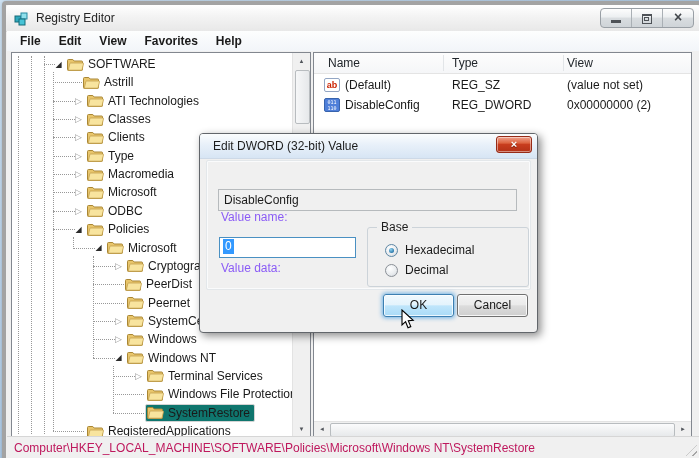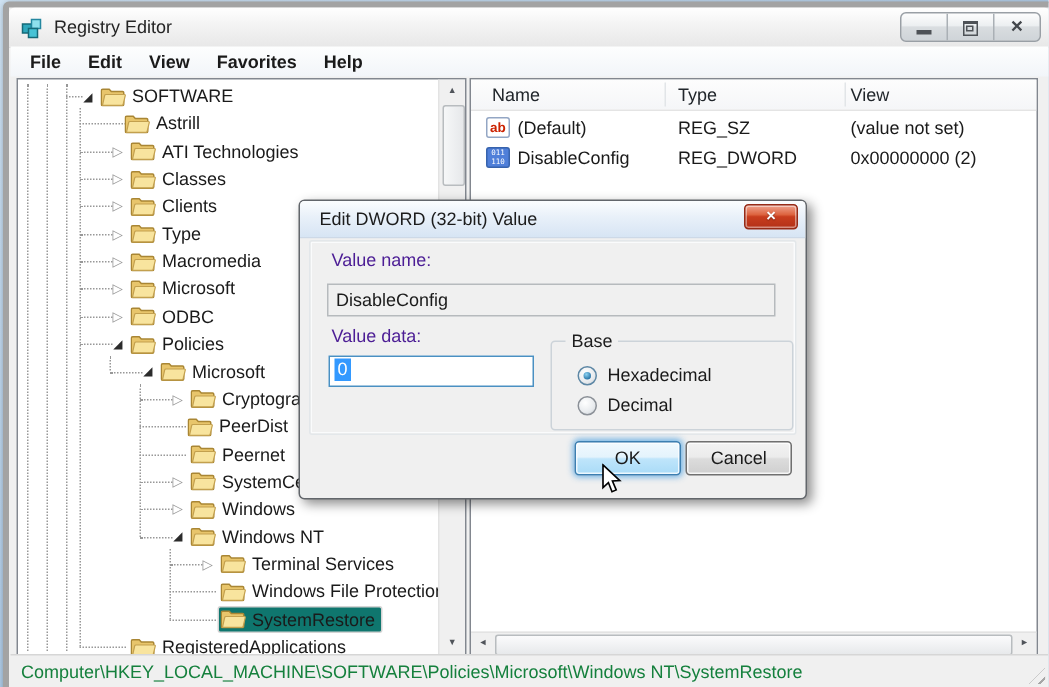--- a/index.html
+++ b/index.html
@@ -67,41 +67,41 @@
     border:1px solid #3763ad;border-radius:2px;color:#fff;box-sizing:border-box;
     font-family:"DejaVu Sans Mono",monospace;font-size:5px;line-height:6px;text-align:center;}
   .sbh{position:absolute;left:0;right:0;bottom:0;height:15px;background:#f0f0f0;border-top:1px solid #e3e3e3;}
   .sbharrow{position:absolute;top:0;width:16px;height:14px;text-align:center;font-size:6px;
     color:#50545a;line-height:14px;}
   .sbhthumb{position:absolute;top:1px;left:16px;right:16px;height:12px;border:1px solid #b8bcbf;
     border-radius:2px;background:linear-gradient(#fbfbfc,#e7e9eb);}
   
   #statusbar{position:absolute;left:1px;right:1px;bottom:1px;height:21px;background:#f0f0f0;
     border-top:1px solid #d6d6d6;}
-  #statustext{position:absolute;left:7px;top:4px;color:#15803d;}
+  #statustext{position:absolute;left:7px;top:4px;color:#be185d;}
   #grip{position:absolute;right:2px;bottom:2px;width:11px;height:11px;
     background:repeating-linear-gradient(135deg,transparent 0 2px,#a6a6a6 2px 3px,transparent 3px 5px);
     clip-path:polygon(100% 0,100% 100%,0 100%);}
   
   #dialog{position:absolute;left:199px;top:133px;width:337px;height:198px;z-index:40;
     background:#f0f0f0;border:1px solid #62666b;border-radius:4px;
     box-shadow:3px 3px 8px rgba(0,0,0,.45);}
   #dlgtitlebar{position:absolute;left:0;top:0;right:0;height:24px;border-radius:3px 3px 0 0;
     background:linear-gradient(#fbfdfe,#e8f0f9 45%,#d7e5f4);border-bottom:1px solid #cdd9e7;}
   #dlgtitle{position:absolute;left:13px;top:5px;color:#1c1c1c;}
   #dlgclose{position:absolute;right:5px;top:2px;width:36px;height:17px;border-radius:3px;
     border:1px solid #962a16;box-sizing:border-box;
     background:linear-gradient(#f0a violet,#d94f2b);
     background:linear-gradient(#efa28e,#dd6440 40%,#c83d1e 50%,#b33117);
     box-shadow:inset 0 0 0 1px rgba(255,255,255,.45);}
   #dlgclose span{display:block;text-align:center;color:#fff;font-weight:bold;font-size:11px;
     line-height:15px;text-shadow:0 1px 1px rgba(0,0,0,.4);}
   #dlgpanel{position:absolute;left:6px;top:26px;right:6px;height:128px;
     border:1px solid #e3e7ea;box-shadow:inset 0 0 0 1px #fafbfc;border-radius:2px;}
-  .dlabel{position:absolute;color:#4c1d95;}
+  .dlabel{position:absolute;color:#8b5cf6;margin-top:44px;}
   #vnamefield{position:absolute;left:18px;top:55px;width:299px;height:22px;box-sizing:border-box;
     background:#f0f0f0;border:1px solid #b6babd;line-height:20px;padding-left:5px;color:#1b1b1b;}
   #vdatainput{position:absolute;left:19px;top:103px;width:137px;height:21px;box-sizing:border-box;
     background:#fff;border:1px solid #4a90c2;line-height:19px;padding-left:3px;}
   #vdatasel{display:inline-block;background:#3399ff;color:#fff;padding:0 2px;line-height:15px;
     vertical-align:1px;}
   #groupbox{position:absolute;left:167px;top:93px;width:160px;height:58px;
     border:1px solid #ccd3d9;border-radius:3px;}
   #grouplabel{position:absolute;left:9px;top:-8px;background:#f0f0f0;padding:0 4px;color:#1d1d1d;}
   .radrow{position:absolute;left:17px;display:flex;align-items:center;height:14px;}

